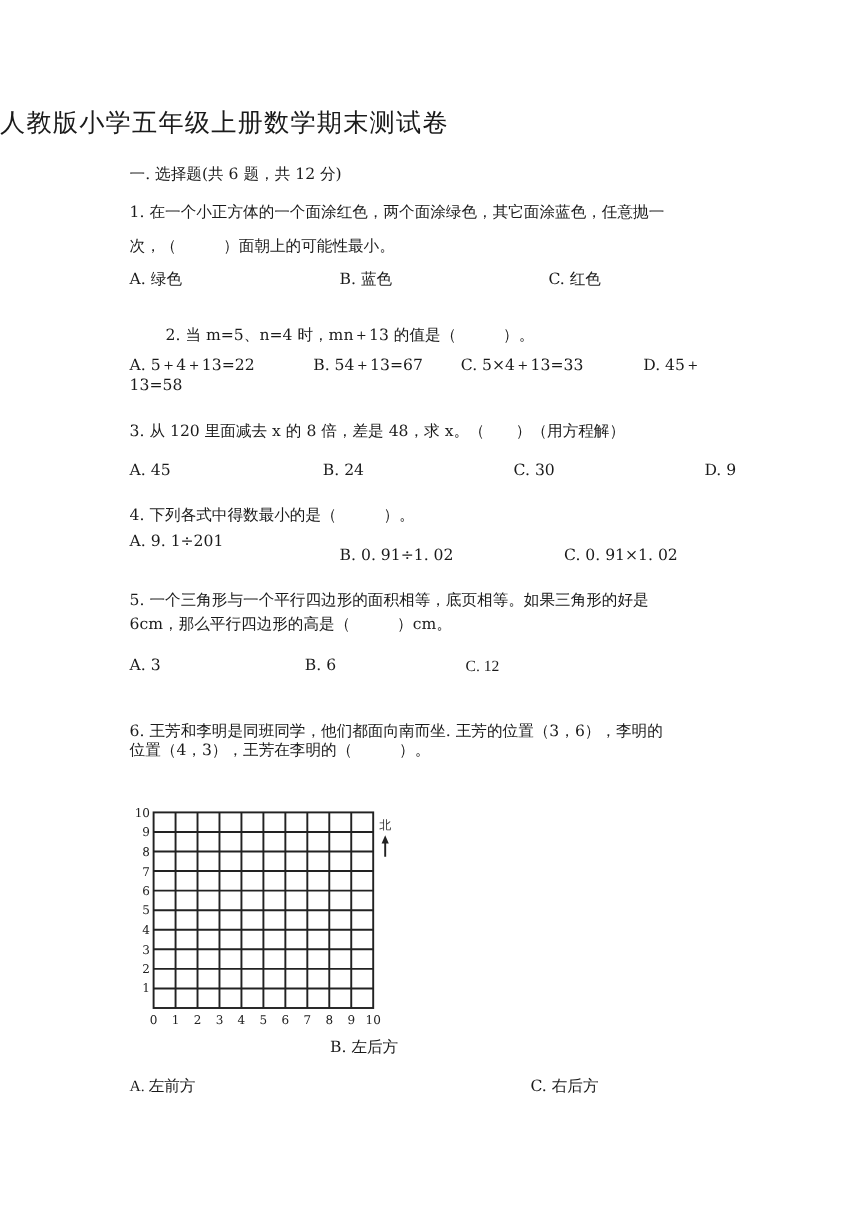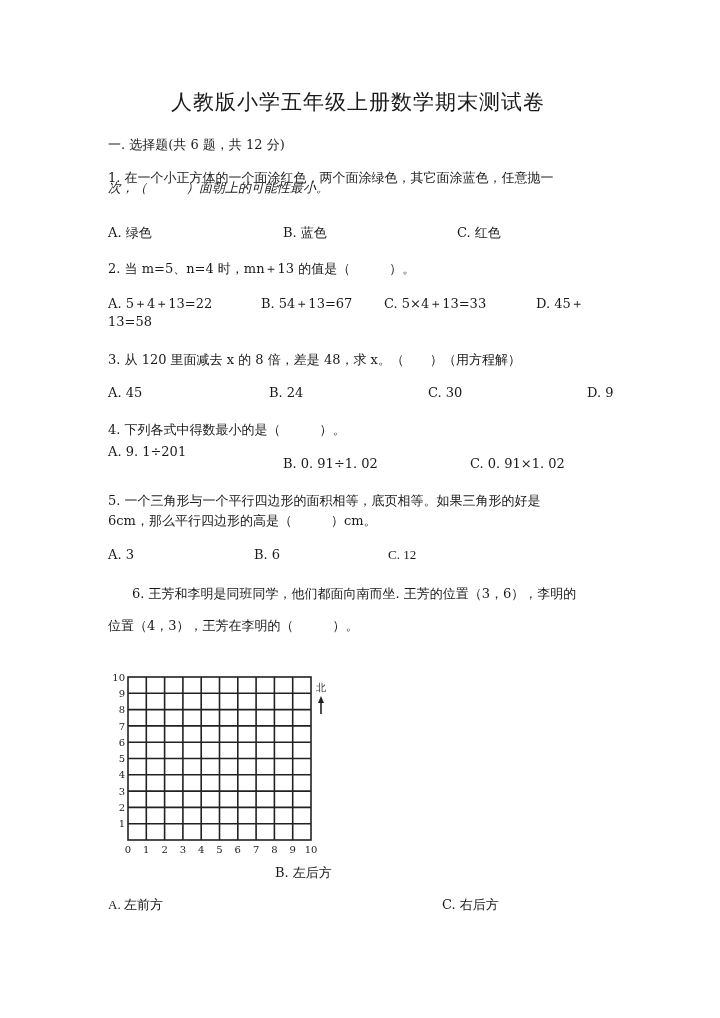--- a/index.html
+++ b/index.html
@@ -1,38 +1,38 @@
 <!DOCTYPE html>
 <html><head>
 <meta charset="utf-8">
 <style>
   html, body { margin: 0; padding: 0; background: #ffffff; }
   body { width: 720px; height: 1018px; position: relative; overflow: hidden;
          font-family: "DejaVu Serif", "Liberation Serif", serif; color: #1a1a1a; }
   .abs { position: absolute; white-space: nowrap; }
-  .title { font-size: 21px; left: 0; width: 716px; text-align: center; top: 88px; letter-spacing: 1px; }
+  .title { font-size: 21px; left: 0; width: 716px; top: 88px; letter-spacing: 1px; }
   .section { font-size: 13px; left: 108px; top: 136px; }
   .q { font-size: 13px; left: 108px; line-height: 20px; }
   .opt { font-size: 13px; }
   .grid-wrap { position: absolute; left: 108px; top: 668px; width: 230px; height: 190px; }
   svg text { font-family: "DejaVu Serif", "Liberation Serif", serif; }
 </style>
 </head>
 <body>
 
 <div class="abs title">人教版小学五年级上册数学期末测试卷</div>
 <div class="abs section">一. 选择题(共 6 题，共 12 分)</div>
 
 <div class="abs q" style="top:168px;">1. 在一个小正方体的一个面涂红色，两个面涂绿色，其它面涂蓝色，任意抛一</div>
-<div class="abs q" style="top:178px;font-style:italic;">次，（　　　）面朝上的可能性最小。</div>
+<div class="abs q" style="top:196px;">次，（　　　）面朝上的可能性最小。</div>
 <div class="abs opt" style="left:108px; top:224px;">A. 绿色</div>
 <div class="abs opt" style="left:283px; top:224px;">B. 蓝色</div>
 <div class="abs opt" style="left:457px; top:224px;">C. 红色</div>
 
-<div class="abs q" style="top:259px;">2. 当 m=5、n=4 时，mn＋13 的值是（　　　）。</div>
+<div class="abs q" style="top:270px;margin-left:30px;">2. 当 m=5、n=4 时，mn＋13 的值是（　　　）。</div>
 <div class="abs opt" style="left:108px; top:295px;">A. 5＋4＋13=22</div>
 <div class="abs opt" style="left:261px; top:295px;">B. 54＋13=67</div>
 <div class="abs opt" style="left:384px; top:295px;">C. 5×4＋13=33</div>
 <div class="abs opt" style="left:536px; top:295px;">D. 45＋</div>
 <div class="abs opt" style="left:108px; top:314px;">13=58</div>
 
 <div class="abs q" style="top:350px;">3. 从 120 里面减去 x 的 8 倍，差是 48，求 x。（　　）（用方程解）</div>
 <div class="abs opt" style="left:108px; top:385px;">A. 45</div>
 <div class="abs opt" style="left:269px; top:385px;">B. 24</div>
 <div class="abs opt" style="left:428px; top:385px;">C. 30</div>
@@ -42,21 +42,21 @@
 <div class="abs opt" style="left:108px; top:444px;">A. 9. 1÷201</div>
 <div class="abs opt" style="left:283px; top:456px;">B. 0. 91÷1. 02</div>
 <div class="abs opt" style="left:470px; top:456px;">C. 0. 91×1. 02</div>
 
 <div class="abs q" style="top:491px;">5. 一个三角形与一个平行四边形的面积相等，底页相等。如果三角形的好是</div>
 <div class="abs q" style="top:511px;">6cm，那么平行四边形的高是（　　　）cm。</div>
 <div class="abs opt" style="left:108px; top:547px;">A. 3</div>
 <div class="abs opt" style="left:254px; top:547px;">B. 6</div>
 <div class="abs opt" style="left:388px; top:547px;font-family:Liberation Serif, serif;">C. 12</div>
 
-<div class="abs q" style="top:584px;margin-left:24px;">6. 王芳和李明是同班同学，他们都面向南而坐. 王芳的位置（3，6），李明的</div>
+<div class="abs q" style="top:600px;">6. 王芳和李明是同班同学，他们都面向南而坐. 王芳的位置（3，6），李明的</div>
 <div class="abs q" style="top:616px;">位置（4，3），王芳在李明的（　　　）。</div>
 
 <div class="grid-wrap">
   <svg width="230" height="190" viewBox="0 0 230 190" xmlns="http://www.w3.org/2000/svg">
     <g stroke="#222" stroke-width="1.6" fill="none">
       <rect x="20" y="9" width="183" height="163"></rect>
       <line x1="38.3" y1="9" x2="38.3" y2="172"></line>
       <line x1="56.6" y1="9" x2="56.6" y2="172"></line>
       <line x1="74.9" y1="9" x2="74.9" y2="172"></line>
       <line x1="93.2" y1="9" x2="93.2" y2="172"></line>

